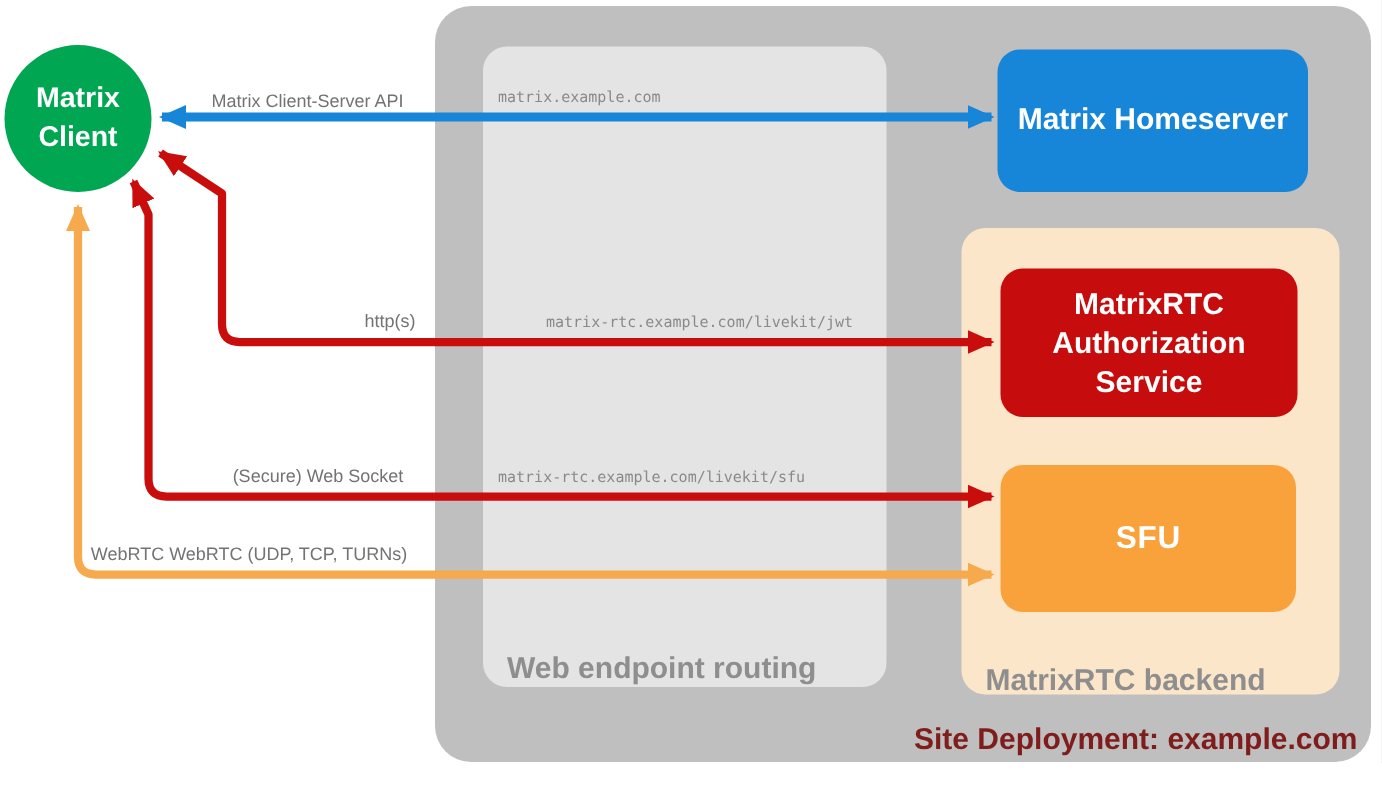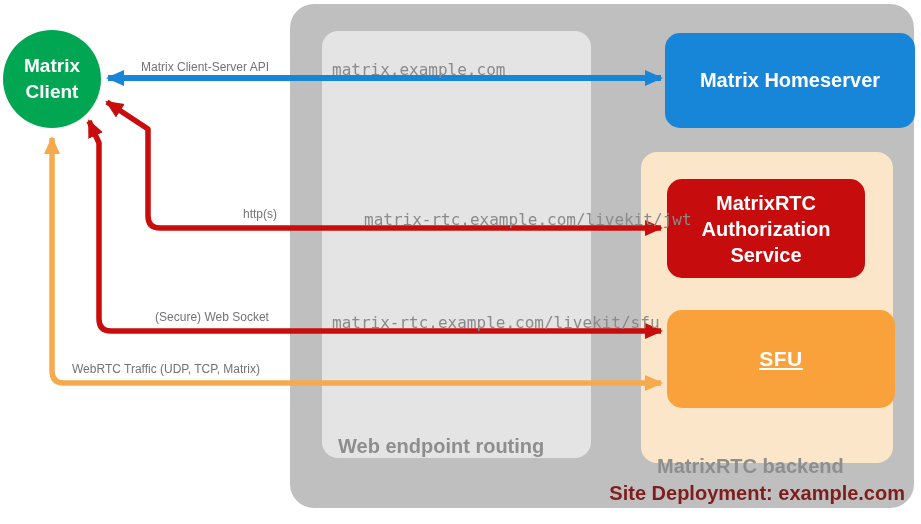--- a/index.html
+++ b/index.html
@@ -24,38 +24,38 @@
     position:absolute;font-size:20px;font-weight:bold;color:#8e8e8e;white-space:nowrap;
   }
   .site-label{
     position:absolute;right:16px;top:482px;font-size:20px;font-weight:bold;color:#7f1d1d;white-space:nowrap;
   }
   
   .node{
     position:absolute;display:flex;align-items:center;justify-content:center;
     color:#ffffff;font-weight:bold;text-align:center;border-radius:15px;
   }
-  .homeserver{left:665px;top:33px;width:250px;height:95px;background:#1786d9;font-size:20px;}
+  .homeserver{left:665px;top:33px;width:207px;height:95px;background:#1786d9;font-size:20px;}
   .auth{left:667px;top:179px;width:198px;height:99px;background:#c60c0c;font-size:20px;line-height:26px;padding:0 30px;box-sizing:border-box;}
-  .sfu{left:667px;top:310px;width:228px;height:98px;background:#f9a23c;font-size:21px;letter-spacing:.5px;text-decoration:underline;}
+  .sfu{left:667px;top:310px;width:197px;height:98px;background:#f9a23c;font-size:21px;letter-spacing:.5px;}
   .client-circle{
     position:absolute;left:3px;top:30px;width:98px;height:98px;border-radius:50%;
     background:#00a651;display:flex;align-items:center;justify-content:center;
     color:#fff;font-weight:bold;font-size:19px;line-height:26px;text-align:center;
   }
   .client-circle .inner{width:76px;}
   
   svg.arrows{position:absolute;left:0;top:0;width:921px;height:524px;pointer-events:none;}
   
   .arrow-label{
     position:absolute;transform:translateX(-50%);font-size:12px;color:#737373;white-space:nowrap;
   }
   .endpoint{
     position:absolute;left:332px;font-family:"DejaVu Sans Mono",monospace;
-    font-size:16px;color:#8a8a8a;white-space:nowrap;
+    font-size:10px;color:#8a8a8a;white-space:nowrap;
   }
 </style>
 </head>
 <body>
 
 <div class="stage">
 
   <div class="site-box"></div>
   <div class="routing-box"></div>
   <div class="backend-box"></div>
@@ -87,23 +87,23 @@
   <div class="node auth">
     <span>MatrixRTC Authorization Service</span>
   </div>
   <div class="node sfu">
     <span>SFU</span>
   </div>
 
   <div class="arrow-label" style="left:205px;top:60px;">Matrix Client-Server API</div>
   <div class="arrow-label" style="left:260px;top:207px;">http(s)</div>
   <div class="arrow-label" style="left:212px;top:310px;">(Secure) Web Socket</div>
-  <div class="arrow-label" style="left:166px;top:362px;">WebRTC Traffic (UDP, TCP, Matrix)</div>
+  <div class="arrow-label" style="left:166px;top:362px;">WebRTC WebRTC (UDP, TCP, TURNs)</div>
 
   <div class="endpoint" style="top:60px;">matrix.example.com</div>
   <div class="endpoint" style="top:210px;padding-left:32px;">matrix-rtc.example.com/livekit/jwt</div>
   <div class="endpoint" style="top:313px;">matrix-rtc.example.com/livekit/sfu</div>
 
   <div class="container-label" style="left:338px;top:435px;">Web endpoint routing</div>
-  <div class="container-label" style="left:657px;top:455px;text-align:center;">MatrixRTC backend</div>
+  <div class="container-label" style="left:657px;top:443px;text-align:center;">MatrixRTC backend</div>
   <div class="site-label">Site Deployment: example.com</div>
 
 </div>
 
 </body></html>

